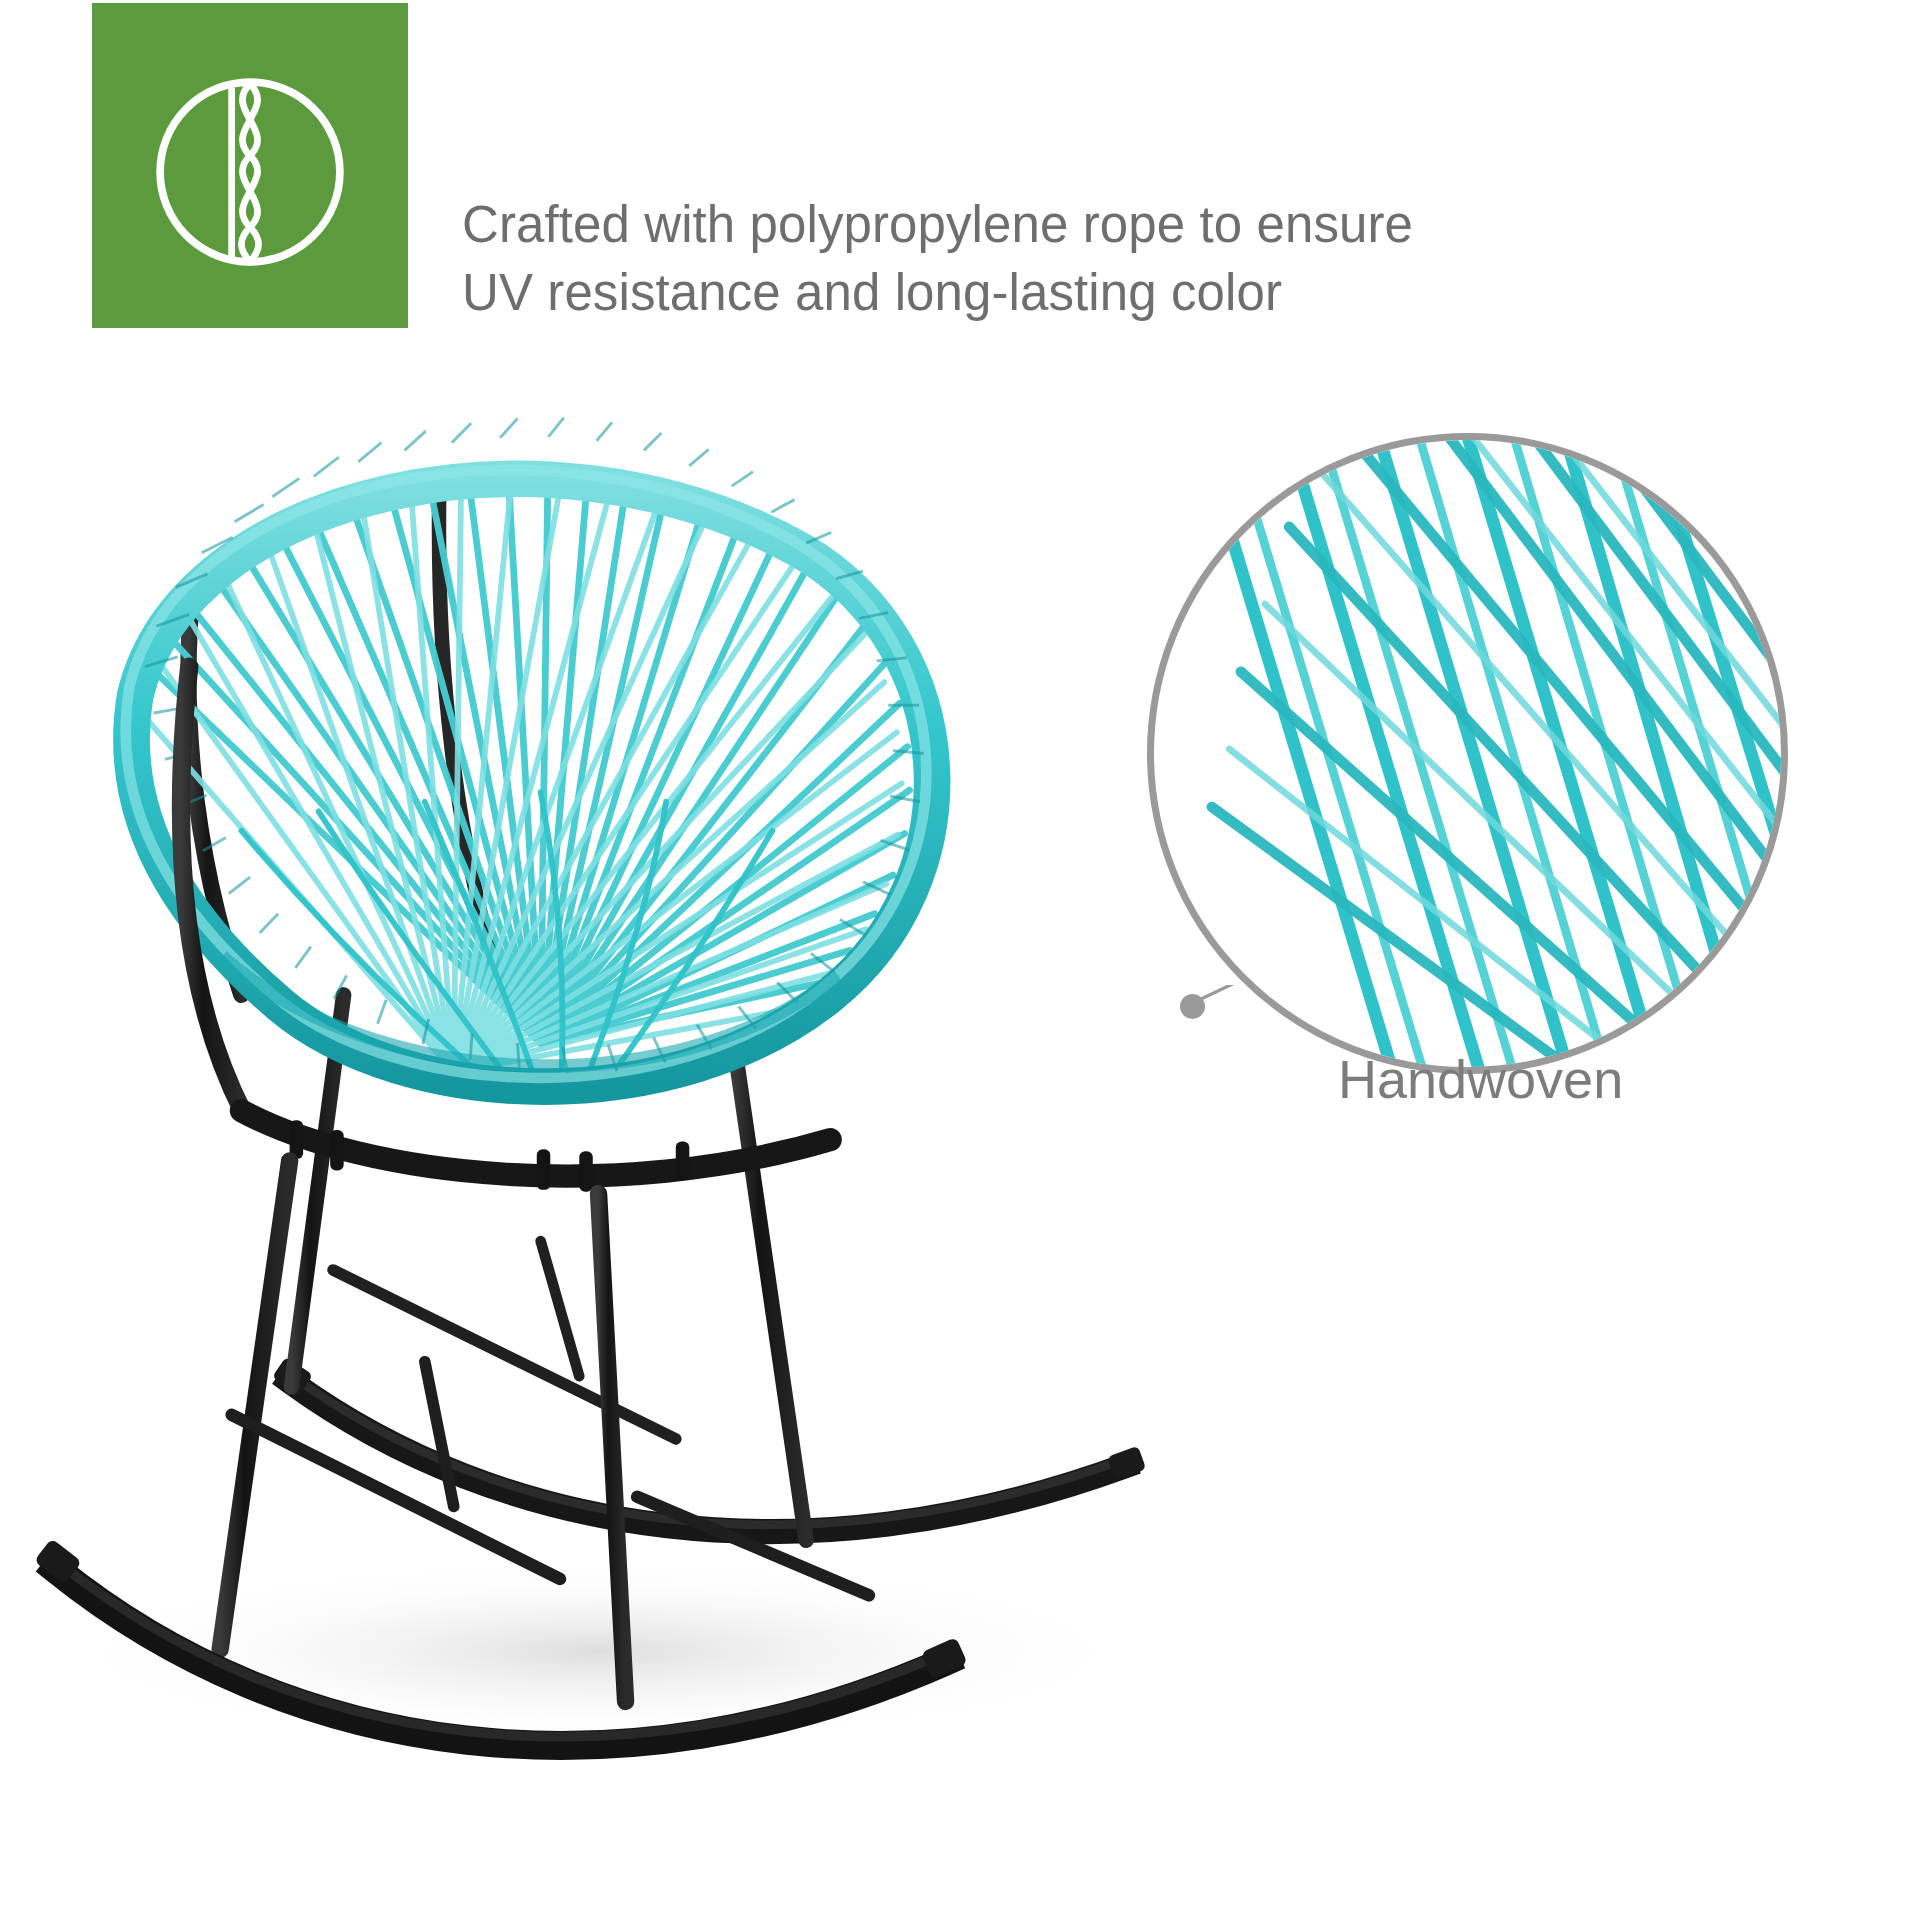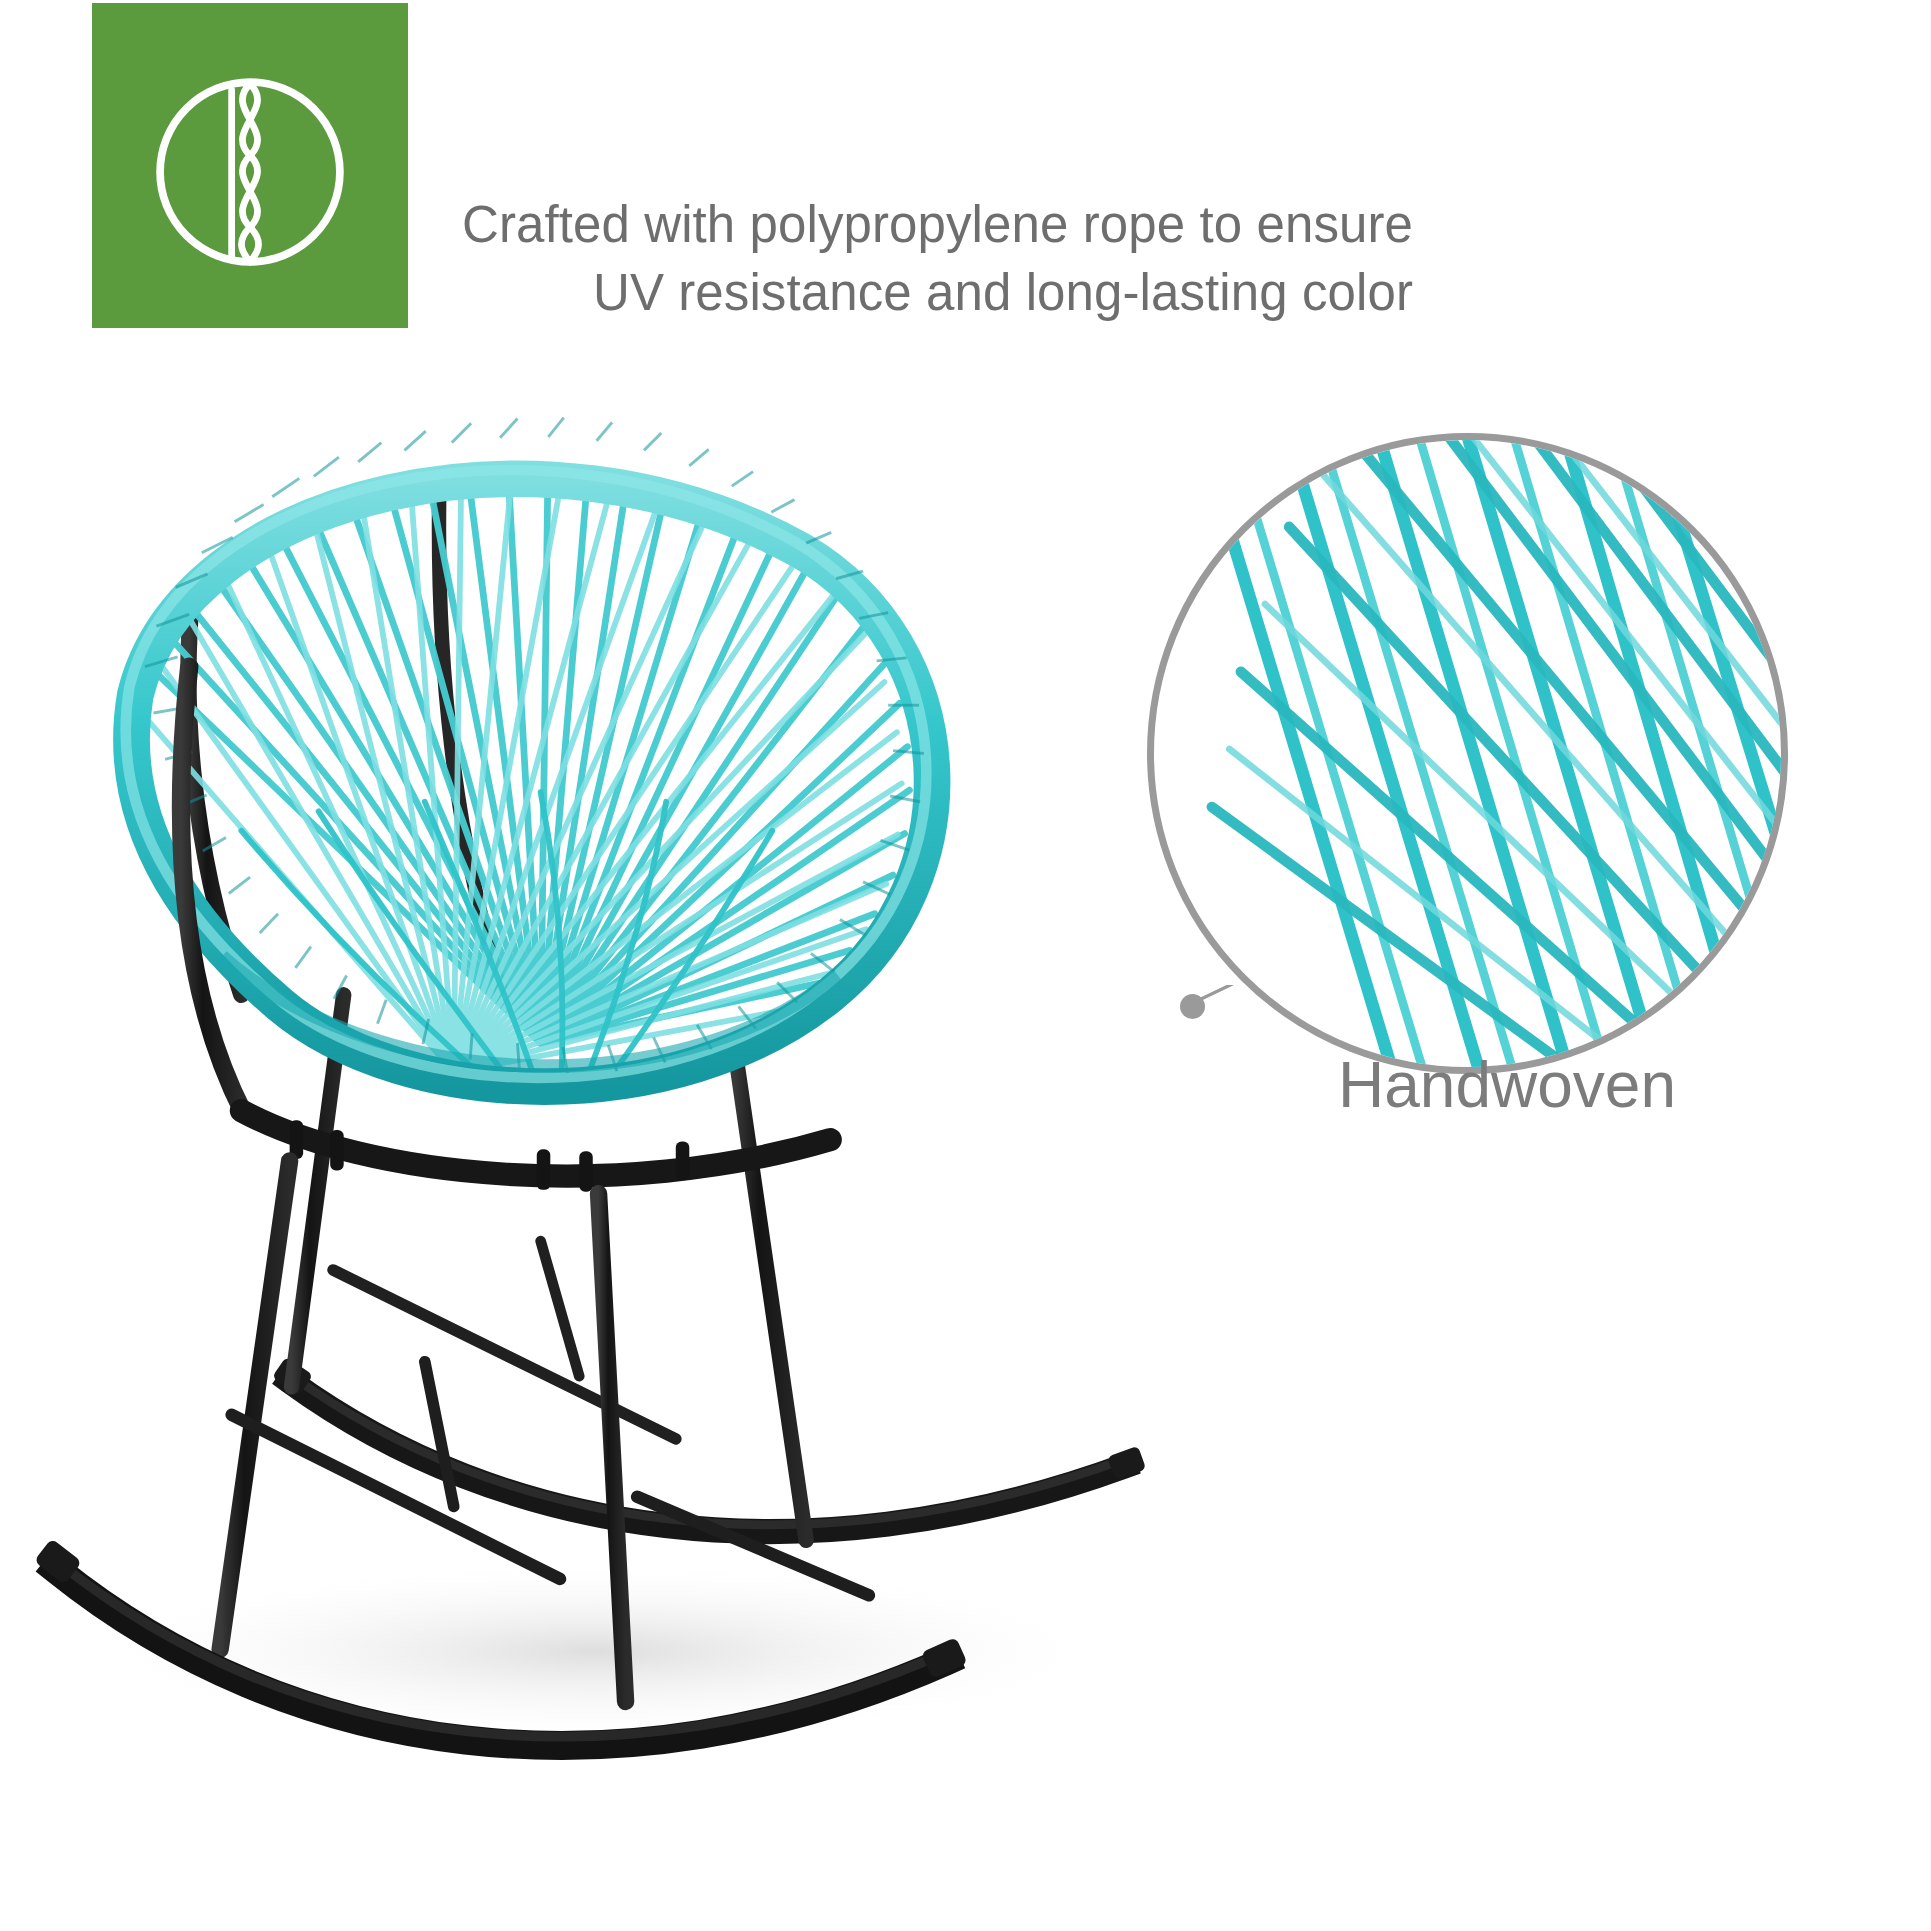--- a/index.html
+++ b/index.html
@@ -22,40 +22,40 @@
   .headline{
     position:absolute;left:460px;top:44px;
     font-size:100px;line-height:1.0;
     font-weight:700;letter-spacing:-0.5px;
     color:#4D8A36;white-space:nowrap;
   }
   .subline{
     position:absolute;left:462px;top:191px;
     font-size:51px;line-height:1.34;
     font-weight:400;color:#6E6E6E;
-    letter-spacing:0.1px;white-space:pre-line;text-align:right;
+    letter-spacing:0.1px;white-space:pre-line;
   }
 
   
   .zoomcircle{
     position:absolute;left:1147px;top:433px;width:641px;height:641px;
     border-radius:50%;
     border:7.7px solid #9A9A9A;
     background:#ffffff;
     overflow:hidden;box-sizing:border-box;
   }
   .zoomcircle .cords{position:absolute;left:-58px;top:-58px;width:763px;height:763px;}
   .leader{position:absolute;left:1149px;top:985px;width:212px;height:116px;}
   .anchor-dot{
     position:absolute;left:1180px;top:994px;width:25px;height:25px;
     border-radius:50%;background:#9A9A9A;
   }
   .zoomlabel{
     position:absolute;left:1338px;top:1048px;
-    font-size:64px;color:#7C7C7C;font-weight:400;white-space:nowrap;
+    font-size:54px;color:#7C7C7C;font-weight:400;white-space:nowrap;
   }
 
   
   .product{position:absolute;left:0px;top:377px;width:1284px;height:1506px;}
 </style>
 </head>
 <body>
 
 <div class="stage">
 

